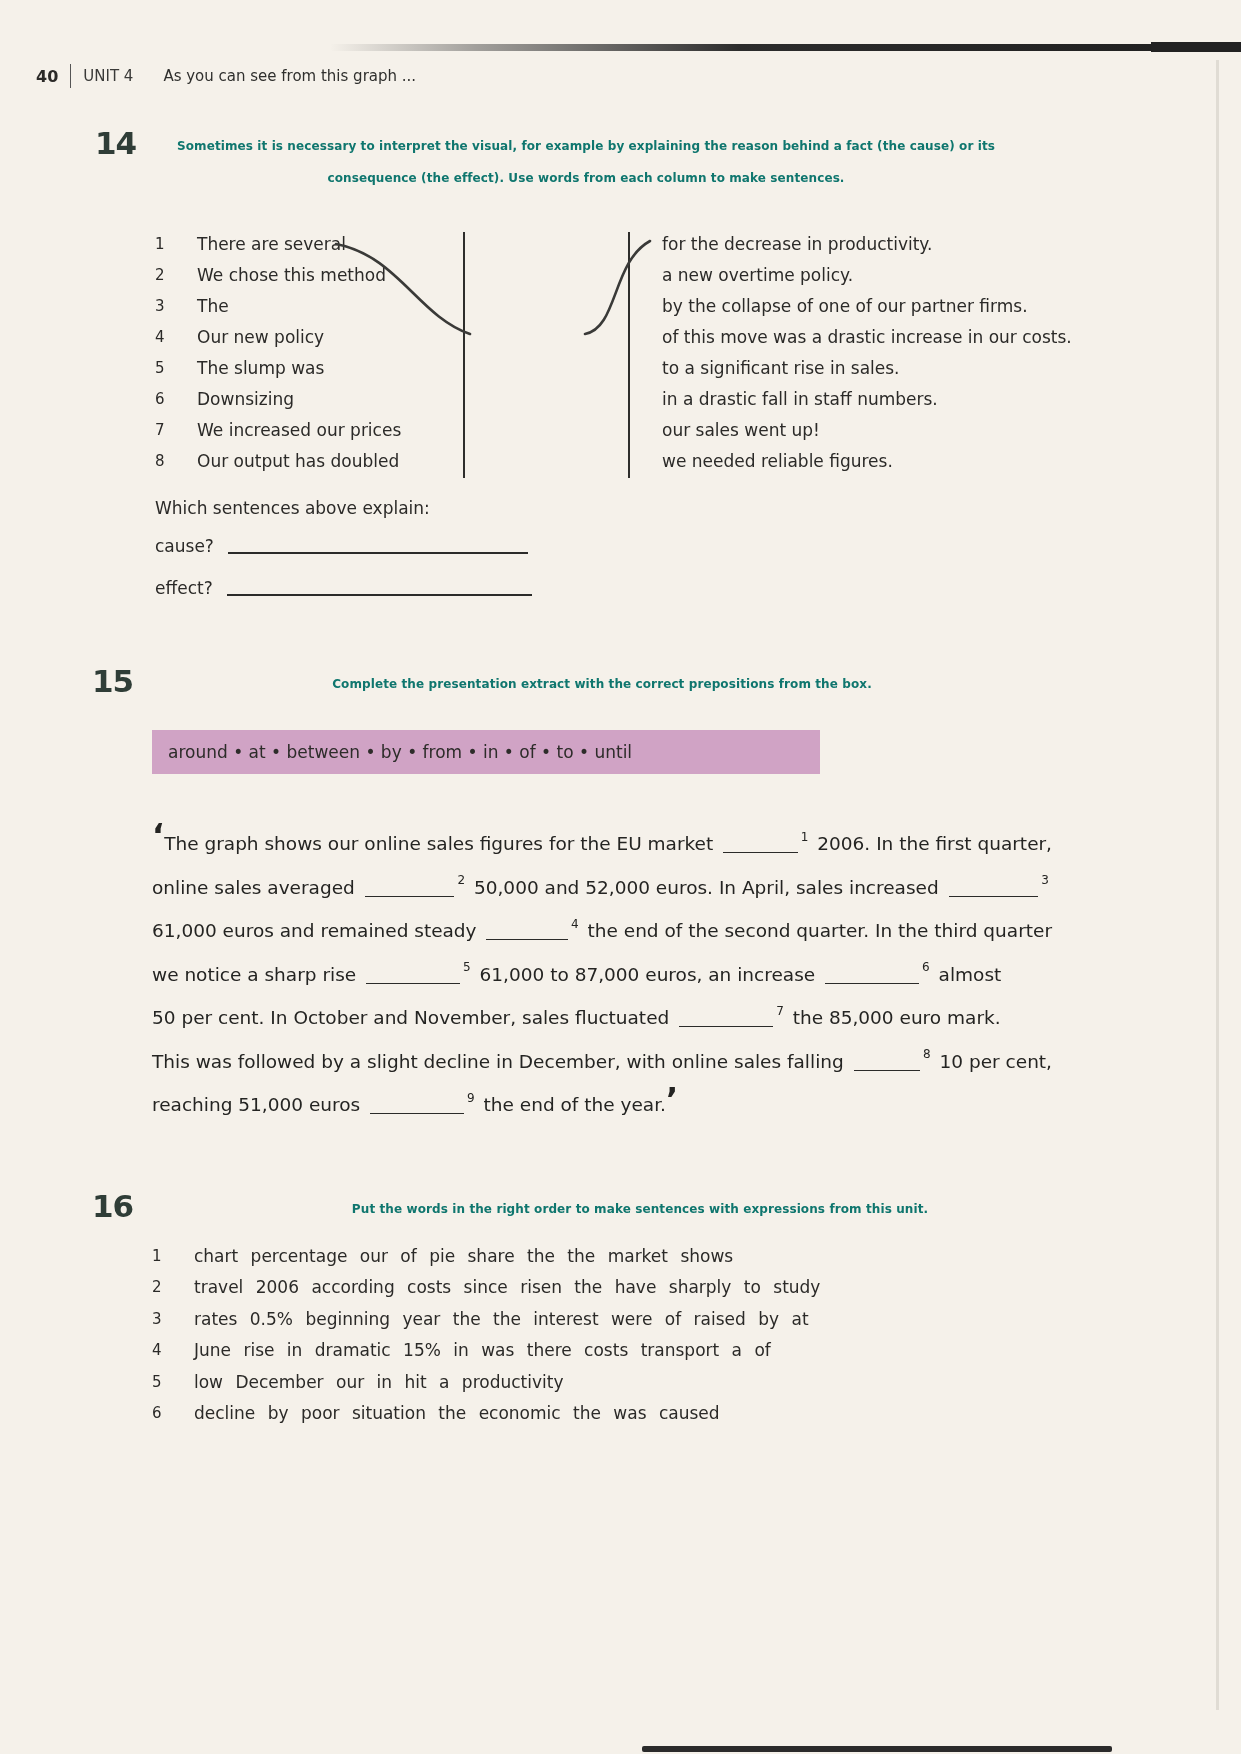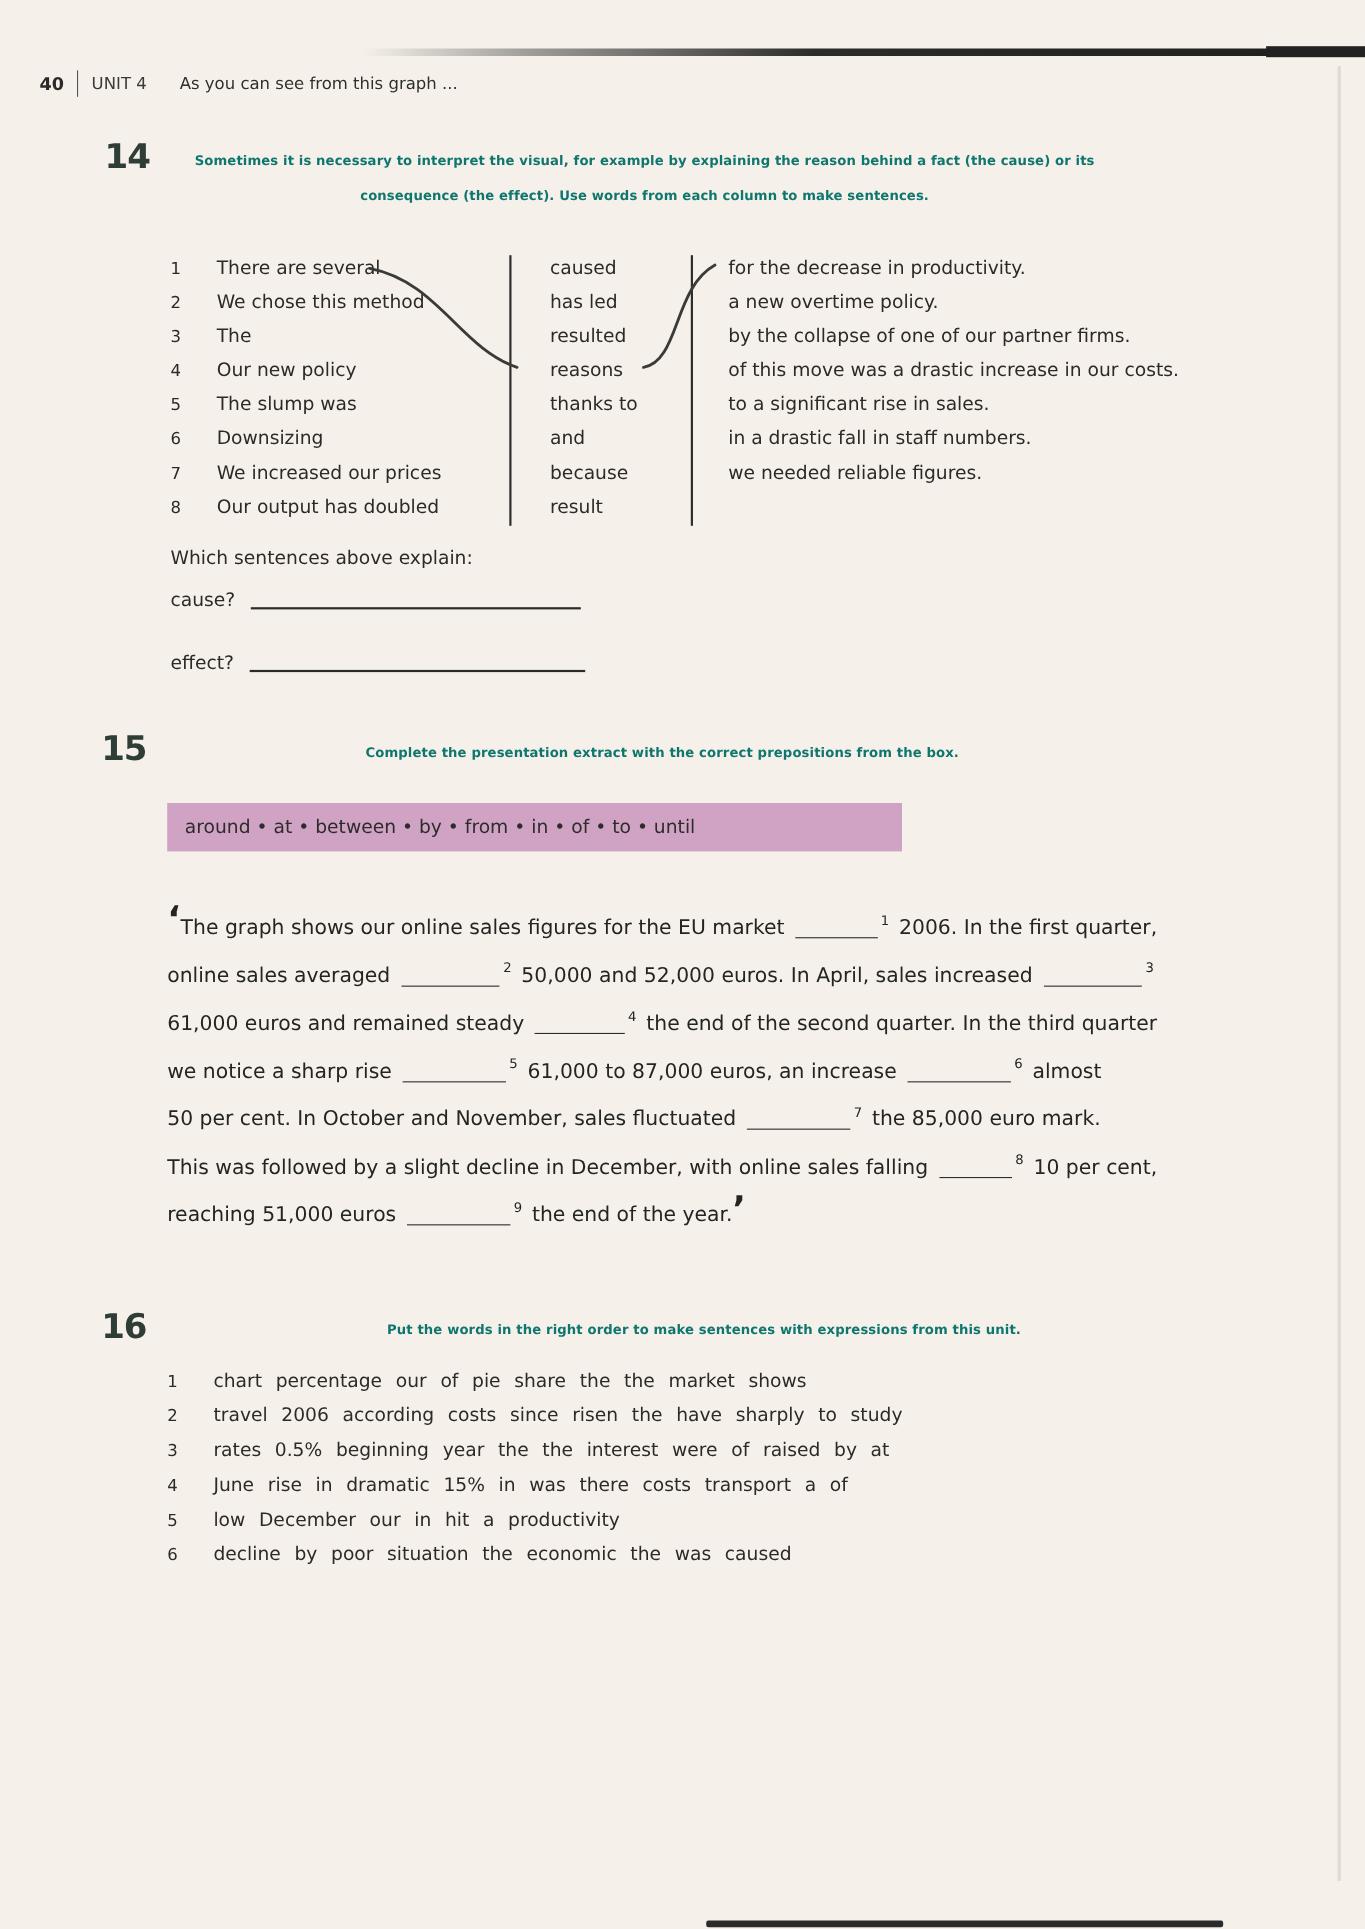--- a/index.html
+++ b/index.html
@@ -103,52 +103,43 @@
       <div class="match-row">
         <span class="row-num">7</span>
         <span>We increased our prices</span>
       </div>
       <div class="match-row">
         <span class="row-num">8</span>
         <span>Our output has doubled</span>
       </div>
     </div>
   <div class="v-divider" style="left:463px;top:232px;height:246px;"></div>
-  <div class="match-col" style="left:500px;top:228px;width:120px;">
-      <div class="match-row">caused</div>
-      <div class="match-row">has led</div>
-      <div class="match-row">resulted</div>
-      <div class="match-row">reasons</div>
-      <div class="match-row">thanks to</div>
-      <div class="match-row">and</div>
-      <div class="match-row">because</div>
-      <div class="match-row">result</div>
-    </div>
   <div class="v-divider" style="left:628px;top:232px;height:246px;"></div>
   <div class="match-col" style="left:662px;top:228px;width:470px;">
       <div class="match-row">for the decrease in productivity.</div>
       <div class="match-row">a new overtime policy.</div>
       <div class="match-row">by the collapse of one of our partner firms.</div>
       <div class="match-row">of this move was a drastic increase in our costs.</div>
       <div class="match-row">to a significant rise in sales.</div>
       <div class="match-row">in a drastic fall in staff numbers.</div>
+      <div class="match-row">our sales went up!</div>
       <div class="match-row">we needed reliable figures.</div>
     </div>
 
   <svg class="curves" width="1241" height="600" viewBox="0 0 1241 600">
     <path d="M336,244 C398,256 418,316 470,334" fill="none" stroke="#3a3a38" stroke-width="2.6" stroke-linecap="round"></path>
     <path d="M585,334 C618,328 612,262 650,241" fill="none" stroke="#3a3a38" stroke-width="2.6" stroke-linecap="round"></path>
   </svg>
 
   <div class="followup" style="left:155px;top:498px;">Which sentences above explain:</div>
   <div class="answer-line" style="left:155px;top:536px;">
     <span>cause?</span>
     <span class="answer-rule" style="width:300px;"></span>
   </div>
-  <div class="answer-line" style="left:155px;top:578px;margin-top:15px;">
+  <div class="answer-line" style="left:155px;top:578px;">
     <span>effect?</span>
     <span class="answer-rule" style="width:305px;"></span>
   </div>
 
   <div class="ex-number" style="left:92px;top:663px;">15</div>
   <div class="ex-instruction" style="left:152px;top:668px;width:900px;">Complete the presentation extract with the correct prepositions from the box.</div>
 
   <div class="word-box" style="background: rgb(208, 163, 197);">
     <span>around  •  at  •  between  •  by  •  from  •  in  •  of  •  to  •  until</span>
   </div>

